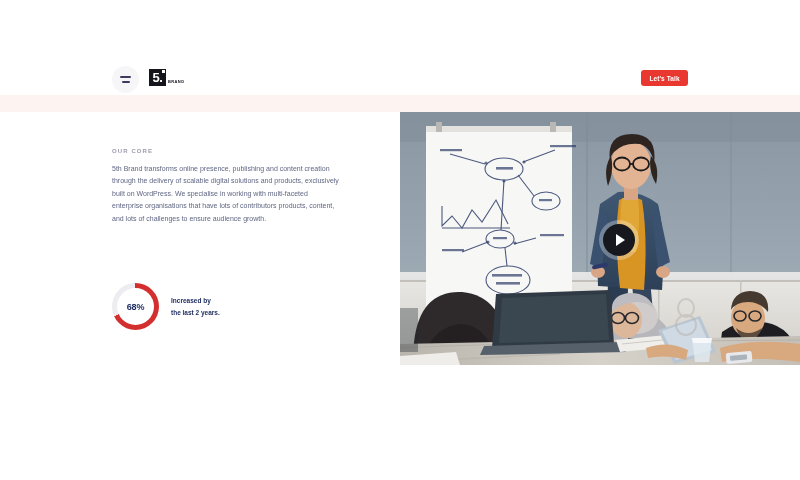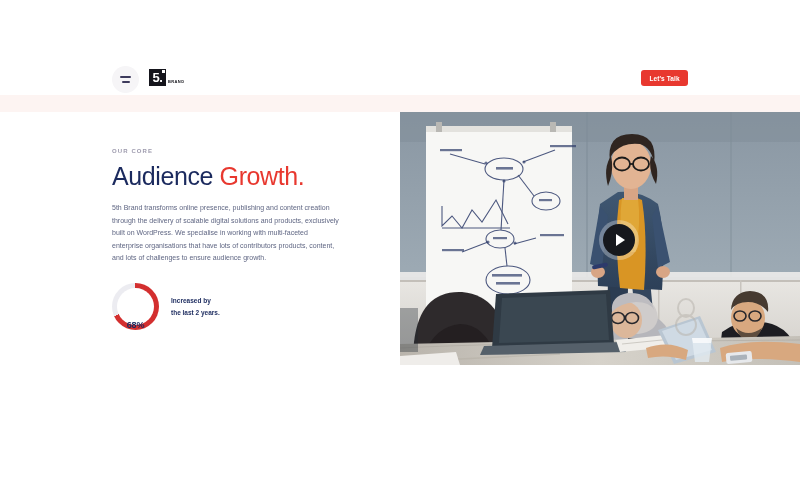--- a/index.html
+++ b/index.html
@@ -178,21 +178,21 @@
     z-index: 5;
   }
   .donut {
     position: relative;
     width: 47px;
     height: 47px;
     border-radius: 50%;
     background:
       conic-gradient(#d32f2f 0deg 245deg, #ececf1 245deg 360deg);
     display: flex;
-    align-items: flex-end;
+    align-items: center;
     justify-content: center;
   }
   .donut::after {
     content: "";
     position: absolute;
     left: 5px;
     top: 5px;
     width: 37px;
     height: 37px;
     border-radius: 50%;
@@ -269,24 +269,20 @@
     <div class="logo">
       <div class="logo-mark">5.<span class="dot-sq"></span></div>
       <div class="logo-word">BRAND</div>
     </div>
 
     <button class="cta-btn">Let's Talk</button>
   </div>
 
   <div class="content">
     <p class="eyebrow">OUR CORE</p>
-    <h1 class="headline">
-      <span>Audience</span>
-      <span class="accent">Growth.</span>
-    </h1>
     <p class="body-copy">5th Brand transforms online presence, publishing and content creation through the delivery of scalable digital solutions and products, exclusively built on WordPress. We specialise in working with multi-faceted enterprise organisations that have lots of contributors products, content, and lots of challenges to ensure audience growth.</p>
   </div>
 
   <div class="stat-block">
     <div class="donut" style="background: conic-gradient(rgb(211, 47, 47) 0deg, rgb(211, 47, 47) 244.8deg, rgb(236, 236, 241) 244.8deg, rgb(236, 236, 241) 360deg);">
       <span class="donut-value">68%</span>
     </div>
     <div class="stat-caption">
       <div>Increased by</div>
       <div>the last 2 years.</div>

